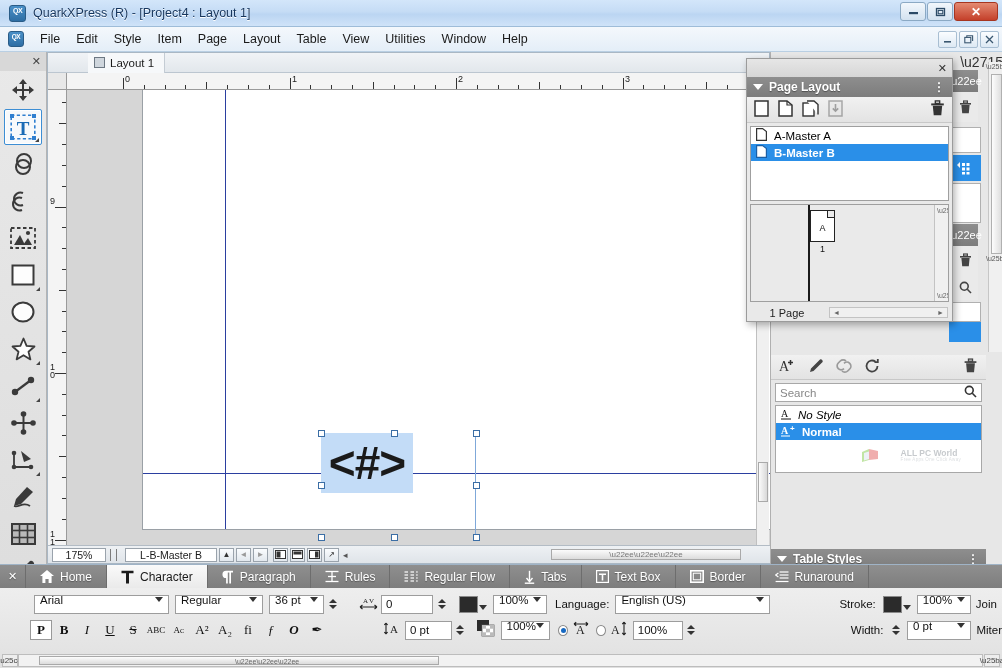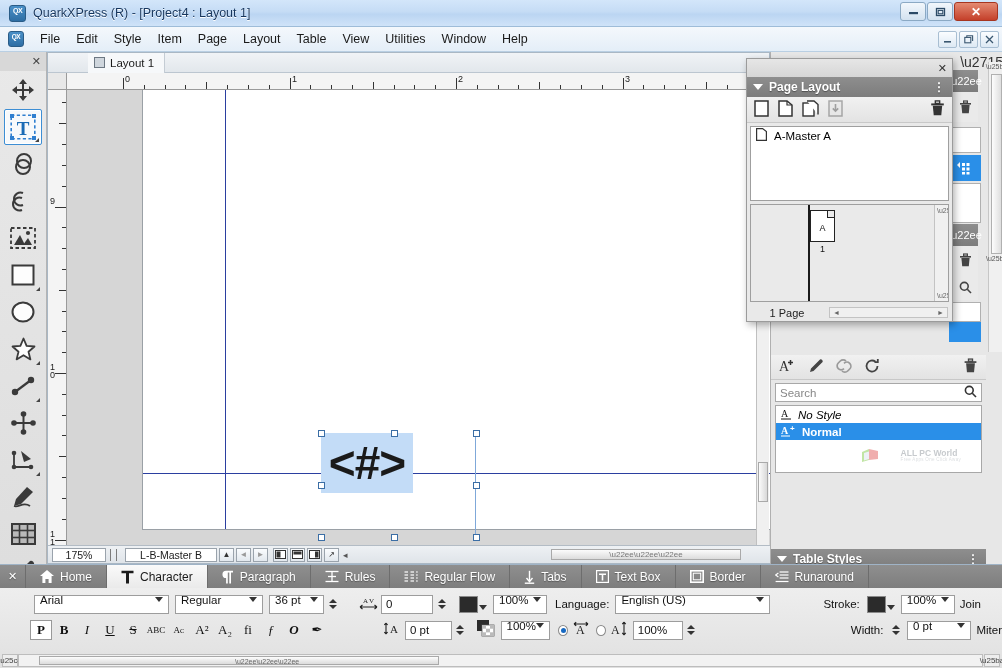--- a/index.html
+++ b/index.html
@@ -702,20 +702,28 @@
 
     <div class="pl-list">
       <div class="pl-row">
         <span>
           <svg width="11" height="13" viewBox="0 0 11 13">
               <path d="M0.6 0.6 h6 l3.8 3 v8.8 h-9.8 Z" fill="#fff" stroke="#333" stroke-width="1.2"></path>
             </svg>
         </span>
         <span>A-Master A</span>
       </div>
+      <div class="pl-row sel">
+        <span>
+          <svg width="11" height="13" viewBox="0 0 11 13">
+              <path d="M0.6 0.6 h6 l3.8 3 v8.8 h-9.8 Z" fill="#fff" stroke="#1b5fa5" stroke-width="1.2"></path>
+            </svg>
+        </span>
+        <span>B-Master B</span>
+      </div>
     </div>
 
     <div class="pl-thumbs">
       <div style="position:absolute;left:57px;top:0;bottom:0;width:1.5px;background:#1a1a1a;"></div>
       <div style="position:absolute;left:59px;top:5px;width:25px;height:32px;background:#fff;border:1px solid #222;">
         <div style="position:absolute;right:0;top:0;width:7px;height:7px;background:#eaeaea;border-left:1px solid #222;border-bottom:1px solid #222;"></div>
         <div style="position:absolute;left:0;right:0;top:12px;text-align:center;font-size:9px;color:#111;">A</div>
       </div>
       <div style="position:absolute;left:59px;top:39px;width:25px;text-align:center;font-size:9px;color:#111;">1</div>
       <div style="position:absolute;right:0;top:0;bottom:0;width:14px;background:#f0f0f0;border-left:1px solid #c3c3c3;">
@@ -871,21 +879,21 @@
           <span>100%</span>
             <i class="arrw"></i>
         </div>
 
         <span class="lbl" style="margin-left:8px;">Language:</span>
         <div class="drop" style="width:155px;margin-left:6px;">
           <span>English (US)</span>
             <i class="arrw"></i>
         </div>
 
-        <span class="lbl" style="margin-left:53px;">Stroke:</span>
+        <span class="lbl" style="margin-left:69px;">Stroke:</span>
         <span class="swatch" style="margin-left:7px;"></span>
         <span style="width:0;height:0;border-left:4px solid transparent;border-right:4px solid transparent;border-top:5px solid #333;margin:6px 0 0 1px;"></span>
         <div class="drop" style="width:54px;margin-left:6px;">
           <span>100%</span>
             <i class="arrw"></i>
         </div>
         <span class="lbl" style="margin-left:5px;">Join</span>
       </div>
 
       <div class="mrow" style="top:29px;">

